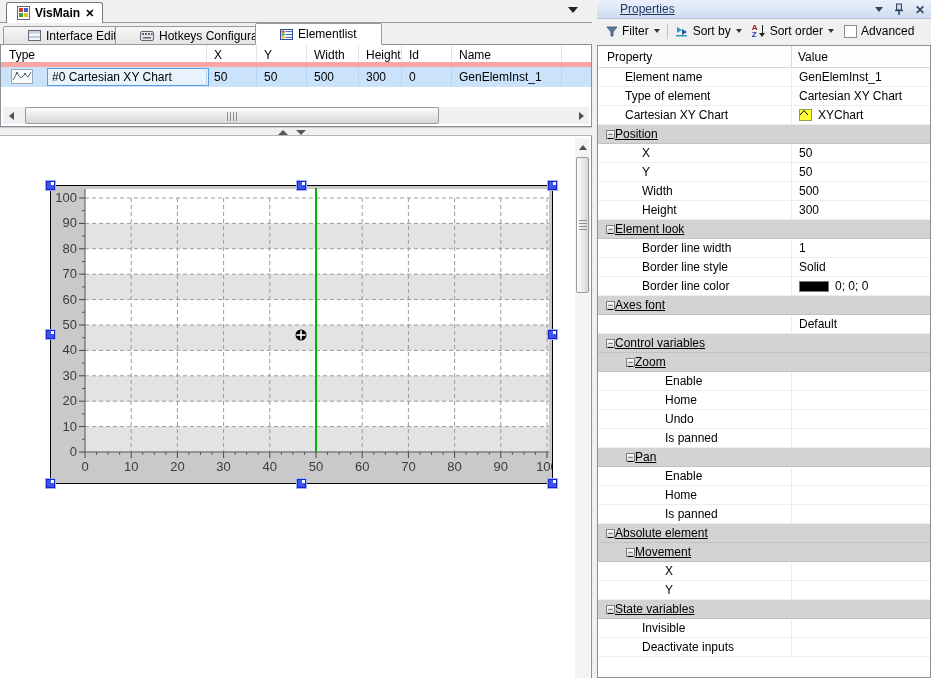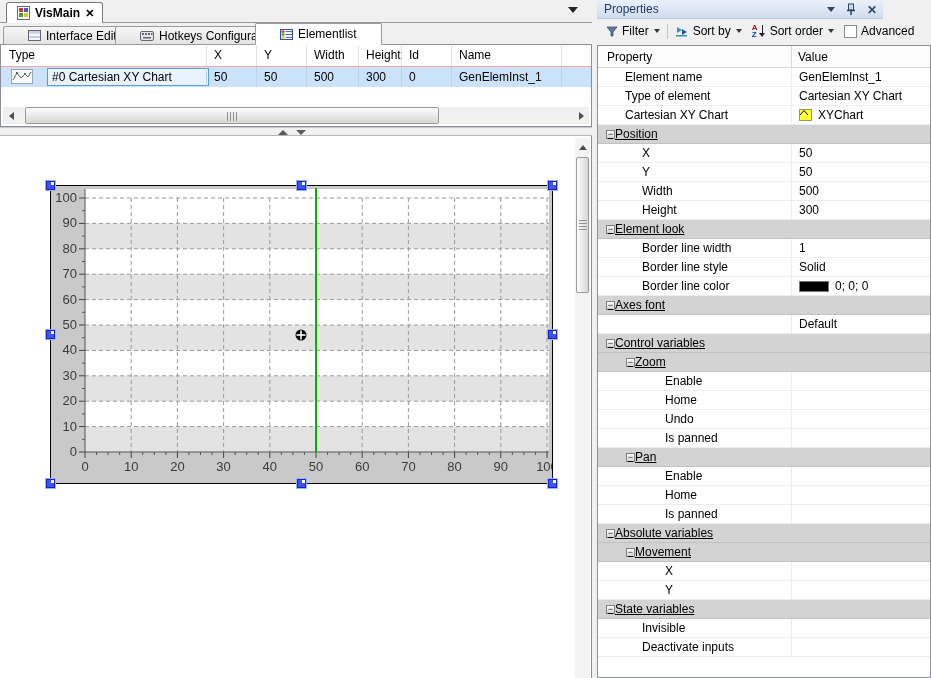--- a/index.html
+++ b/index.html
@@ -14,21 +14,21 @@
   .doc-tab { position:absolute; left:6px; top:2px; height:21px; background:#fff; border:1px solid #7a7a7a; border-bottom:none; border-radius:3px 3px 0 0; display:flex; align-items:center; gap:5px; padding:0 8px; }
   .doc-tab-label { font-weight:bold; }
   .doc-tab-close { font-weight:bold; font-size:11px; cursor:default; }
   .tab-overflow { position:absolute; right:14px; top:7px; width:0; height:0; border-left:5px solid transparent; border-right:5px solid transparent; border-top:6px solid #222; }
 
   .subtabbar { position:absolute; left:0; top:23px; width:592px; height:22px; background:#f0f0f0; border-bottom:1px solid #8a9099; }
   .subtab { position:absolute; top:3px; height:19px; background:linear-gradient(#f6f6f6,#e4e4e4); border:1px solid #9a9a9a; display:flex; align-items:center; gap:5px; padding:0 24px; border-radius:2px 2px 0 0; }
   .subtab.active { top:0; height:22px; background:#fff; border-bottom:1px solid #fff; z-index:2; }
 
   .table-region { position:absolute; left:0; top:45px; width:592px; height:82px; background:#fff; border:1px solid #8a9099; border-top:none; }
-  .tbl-header { position:relative; height:22px; border-bottom:1px solid #fca5a5; background:#fff; }
+  .tbl-header { position:relative; height:22px; border-bottom:5px solid #fca5a5; background:#fff; }
   .tbl-header .hcell, .tbl-row .cell { position:absolute; top:0; height:100%; padding:3px 0 0 8px; white-space:nowrap; overflow:hidden; }
   .colsep { position:absolute; top:0; bottom:0; width:1px; background:#e2e2e2; }
   .tbl-row { position:relative; height:20px; background:#cbe3fa; }
   .tbl-row .colsep { background:#b8d4ee; }
   .type-focus-cell { position:absolute; left:46px; top:1px; width:162px; height:18px; background:#e9f3fd; border:1px solid #569de5; padding:1px 0 0 4px; white-space:nowrap; }
   .row-icon { position:absolute; left:10px; top:2px; }
 
   .hscroll { position:absolute; left:2px; right:2px; bottom:2px; height:17px; background:#f0f0f0; }
   .hs-arrow { position:absolute; top:0; width:16px; height:17px; display:flex; align-items:center; justify-content:center; }
   .hs-arrow.left { left:0; } .hs-arrow.right { right:0; }
@@ -49,21 +49,21 @@
   .handle::after { content:""; position:absolute; right:0; top:0; width:3px; height:3px; background:#fff; }
 
   .vscroll { position:absolute; right:1px; top:2px; width:15px; bottom:0; background:#f3f3f3; }
   .vs-arrow { position:absolute; top:2px; left:0; width:15px; height:15px; display:flex; align-items:center; justify-content:center; }
   .vs-tri-up { width:0;height:0;border-left:4px solid transparent;border-right:4px solid transparent;border-bottom:5px solid #4d4d4d; }
   .vs-thumb { position:absolute; left:1px; top:19px; width:13px; height:136px; background:linear-gradient(to right,#fdfdfd,#d6d6d6); border:1px solid #9a9a9a; border-radius:2px; }
   .vs-grip { position:absolute; top:50%; left:2px; margin-top:-5px; width:8px; height:10px; background:repeating-linear-gradient(to bottom,#8f8f8f 0 1px,transparent 1px 3px); }
 
   
   .props { position:absolute; left:597px; top:0; width:334px; height:678px; }
-  .props-titlebar { position:absolute; left:0; top:0; width:286px; height:19px; background:linear-gradient(#eaf1fb,#cfdcef); display:flex; align-items:center; padding-left:7px; color:#203a60; border-bottom:1px solid #b9c6da; }
+  .props-titlebar { position:absolute; left:0; top:0; width:334px; height:19px; background:linear-gradient(#eaf1fb,#cfdcef); display:flex; align-items:center; padding-left:23px; color:#203a60; border-bottom:1px solid #b9c6da;text-decoration:underline; }
   .tb-btns { position:absolute; right:6px; top:0; height:19px; display:flex; align-items:center; gap:11px; }
   .chev-down { width:0;height:0;border-left:4px solid transparent;border-right:4px solid transparent;border-top:5px solid #2f4564; }
   .tb-close { font-weight:bold; color:#2f4564; font-size:12px; line-height:1; }
 
   .props-toolbar { position:absolute; left:0; top:19px; width:334px; height:24px; background:#f0f0f0; display:flex; align-items:center; padding-left:4px; }
   .tool { display:inline-flex; align-items:center; gap:4px; padding:0 5px; height:20px; }
   .tsep { width:1px; height:15px; background:#c4c4c4; margin:0 2px; }
   .dd-arrow { width:0;height:0;border-left:3px solid transparent;border-right:3px solid transparent;border-top:4px solid #333; margin-left:1px; }
   .checkbox { width:13px; height:13px; background:#fff; border:1px solid #8c8c8c; display:inline-block; }
   .az-icon { position:relative; width:14px; height:14px; font-weight:bold; font-size:8px; line-height:7px; }
@@ -534,21 +534,21 @@
             </span>
           </div>
           <div class="prow prop lvl2">
             <span class="pname">Is panned</span>
             <span class="pval">
               <span></span>
             </span>
           </div>
           <div class="prow group lvl0">
             <span class="minus">−</span>
-            <span class="glabel">Absolute variables</span>
+            <span class="glabel">Absolute element</span>
           </div>
           <div class="prow group lvl1">
             <span class="minus">−</span>
             <span class="glabel">Movement</span>
           </div>
           <div class="prow prop lvl2">
             <span class="pname">X</span>
             <span class="pval">
               <span></span>
             </span>

